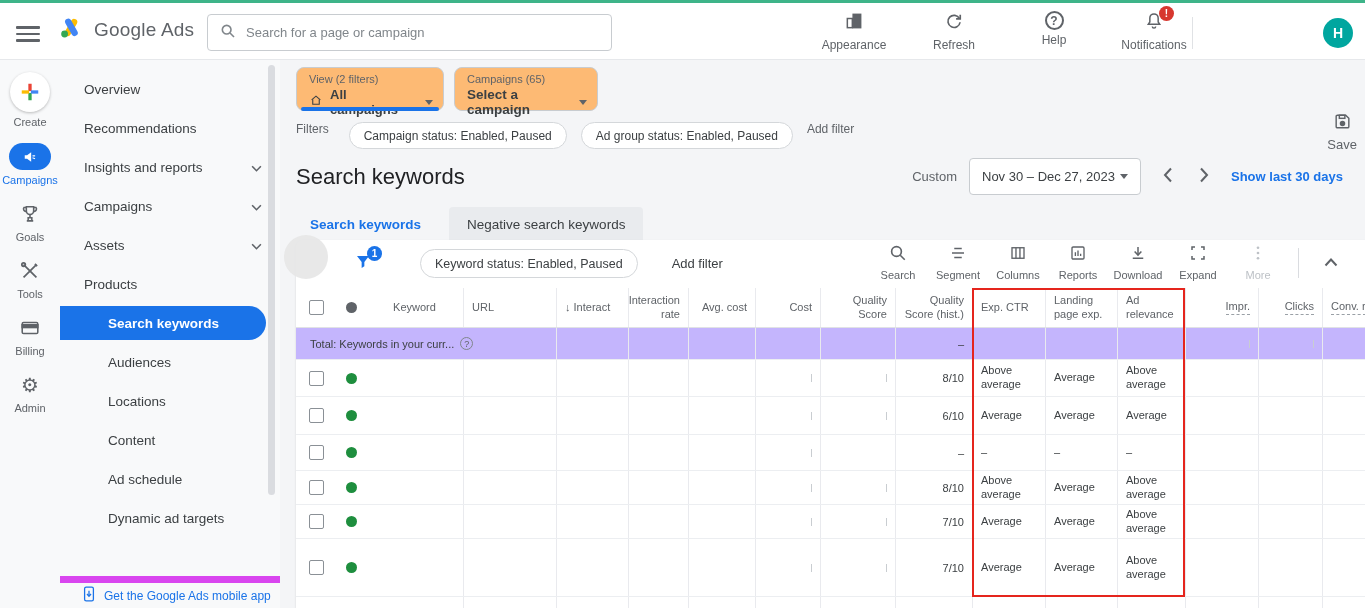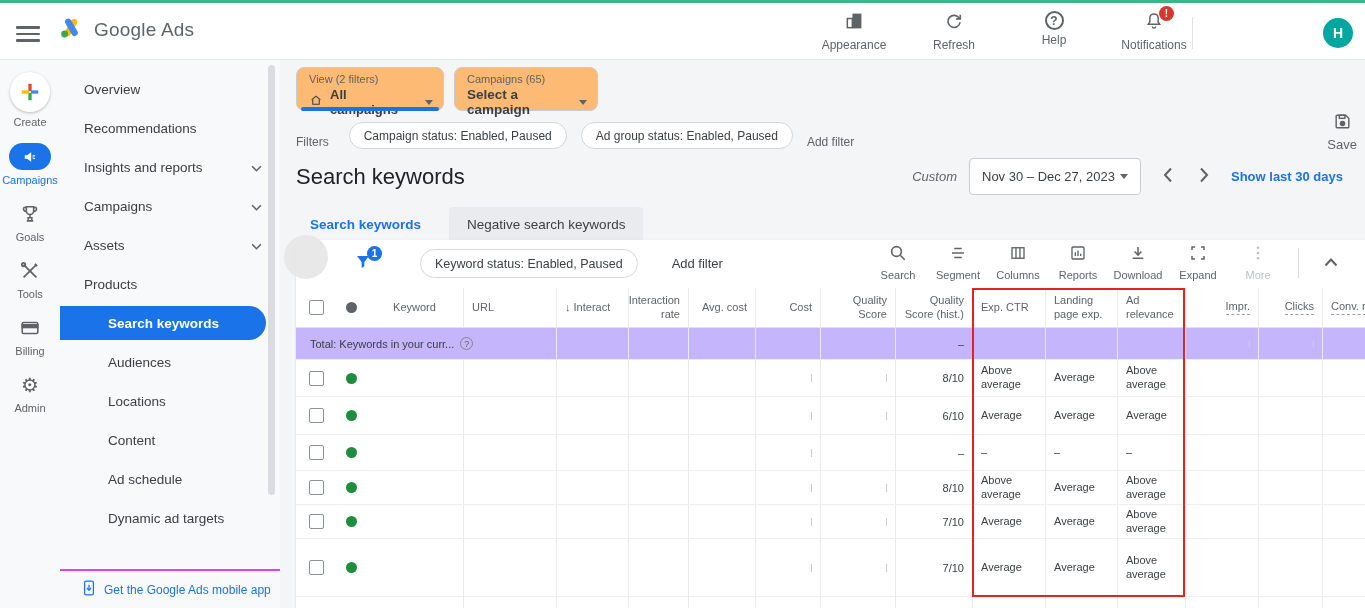--- a/index.html
+++ b/index.html
@@ -33,44 +33,44 @@
   .rail-icon { width:26px; height:26px; display:flex; align-items:center; justify-content:center; }
   .gear-glyph { font-family:"DejaVu Sans",sans-serif; font-size:20px; color:#5f6368; line-height:1; }
 
   
   .sidebar { position:absolute; left:60px; top:60px; bottom:0; width:220px; background:#f8f9fa; z-index:29; }
   .nav-item { height:39px; display:flex; align-items:center; justify-content:space-between; padding:0 18px 0 24px; font-size:13.5px; color:#3c4043; cursor:pointer; }
   .nav-item.two-line { height:52px; line-height:1.3; }
   .nav-item .txt { max-width:165px; }
   .sub-item { height:39px; display:flex; align-items:center; padding-left:48px; font-size:13.5px; color:#3c4043; cursor:pointer; }
   .sub-item.active { background:#1a73e8; color:#fff; font-weight:bold; border-radius:0 20px 20px 0; margin-right:14px; height:34px; margin-top:2px; margin-bottom:3px; }
-  .side-footer { position:absolute; bottom:0; left:0; right:0; height:39px; border-top:2px solid #d946ef; display:flex; align-items:center; gap:8px; padding-left:22px; cursor:pointer; }
+  .side-footer { position:absolute; bottom:0; left:0; right:0; height:32px; border-top:7px solid #d946ef; display:flex; align-items:center; gap:8px; padding-left:22px; cursor:pointer; }
   .side-footer .lbl { font-size:12px; color:#1a73e8; }
   .side-scrollbar { position:absolute; left:268px; top:65px; width:7px; height:430px; background:#dadce0; border-radius:4px; z-index:31; }
 
   
   .main { position:absolute; left:280px; top:60px; right:0; bottom:0; }
   .sel-box { position:absolute; background:#fdba74; border:1px solid #c8ccd0; border-radius:8px; height:44px; padding:5px 10px 0 12px; cursor:pointer; }
   .sel-box .lbl { font-size:11px; color:#5f6368; }
   .sel-row { display:flex; align-items:center; gap:7px; margin-top:2px; }
   .sel-val { font-size:13px; font-weight:bold; color:#3c4043; }
   .blue-underline { position:absolute; bottom:-1px; left:4px; right:4px; height:4px; background:#1a73e8; border-radius:3px; }
   .caret { width:0; height:0; border-left:4.5px solid transparent; border-right:4.5px solid transparent; border-top:5px solid #5f6368; }
 
   .save-stack { position:absolute; right:8px; top:52px; display:flex; flex-direction:column; align-items:center; gap:2px; cursor:pointer; }
   .save-stack .lbl { font-size:13px; color:#5f6368; }
 
-  .filters-row { position:absolute; left:16px; top:62px; display:flex; align-items:flex-end; gap:14px; }
+  .filters-row { position:absolute; left:16px; top:62px; display:flex; align-items:flex-start; gap:14px; }
   .filters-lbl { font-size:12px; color:#5f6368; margin-right:6px; }
   .chip { height:27px; border:1px solid #d4d7da; border-radius:14px; background:#fff; display:flex; align-items:center; padding:0 14px; font-size:12px; color:#3c4043; white-space:nowrap; cursor:pointer; }
   .addfilter { font-size:12px; color:#5f6368; cursor:pointer; }
 
   .page-title { position:absolute; left:16px; top:104px; font-size:22px; color:#202124; }
   .date-area { position:absolute; right:0; top:98px; display:flex; align-items:center; }
-  .date-mode { font-size:13px; color:#5f6368; margin-right:12px;font-style:italic; }
+  .date-mode { font-size:13px; color:#5f6368; margin-right:12px; }
   .date-box { width:172px; height:37px; background:#fff; border:1px solid #c8ccd0; border-radius:4px; display:flex; align-items:center; justify-content:space-between; padding:0 12px; cursor:pointer; }
   .date-val { font-size:13px; color:#3c4043; }
   .date-nav { display:flex; align-items:center; gap:26px; margin:0 22px; }
   .quick-range { font-size:13px; font-weight:bold; color:#1a73e8; margin-right:22px; cursor:pointer; white-space:nowrap; }
 
   .tabs { position:absolute; left:30px; top:148px; display:flex; align-items:flex-end; gap:28px; height:36px; }
   .tab { font-size:13.5px; padding-bottom:12px; cursor:pointer; position:relative; }
   .tab.active { color:#1a73e8; font-weight:bold; }
   .tab.active::after { content:""; position:absolute; left:-8px; right:-8px; bottom:0; height:3px; background:#1a73e8; border-radius:3px 3px 0 0; }
   .tab.inactive { background:#e9ebee; color:#3c4043; padding:10px 18px 12px 18px; border-radius:4px 4px 0 0; }
@@ -125,20 +125,29 @@
   <div class="brand">
     <span>
       <svg width="26" height="24" viewBox="0 0 24 24">
         <rect x="9" y="2" width="6.4" height="19" rx="3.2" fill="#fbbc04" transform="rotate(30 12 11)"></rect>
         <rect x="9" y="2" width="6.4" height="19" rx="3.2" fill="#4285f4" transform="rotate(-30 12 11)"></rect>
         <circle cx="5.6" cy="18" r="3.4" fill="#34a853"></circle>
       </svg>
     </span>
     <span class="brand-text">Google Ads</span>
   </div>
+  <div class="gsearch">
+    <span>
+      <svg width="16" height="16" viewBox="0 0 24 24" fill="none" stroke="#80868b" stroke-width="2.4">
+          <circle cx="10" cy="10" r="6.5"></circle>
+          <line x1="15" y1="15" x2="21" y2="21"></line>
+        </svg>
+    </span>
+    <input type="text" placeholder="Search for a page or campaign" style="">
+  </div>
   <div class="top-actions">
     <div class="top-action">
       <span>
         <svg width="20" height="20" viewBox="0 0 24 24" fill="none" stroke="#5f6368" stroke-width="1.8">
             <rect x="4" y="9" width="6" height="11"></rect>
             <rect x="11" y="4" width="9" height="16" fill="#5f6368"></rect>
           </svg>
       </span>
       <span class="lbl">Appearance</span>
     </div>

